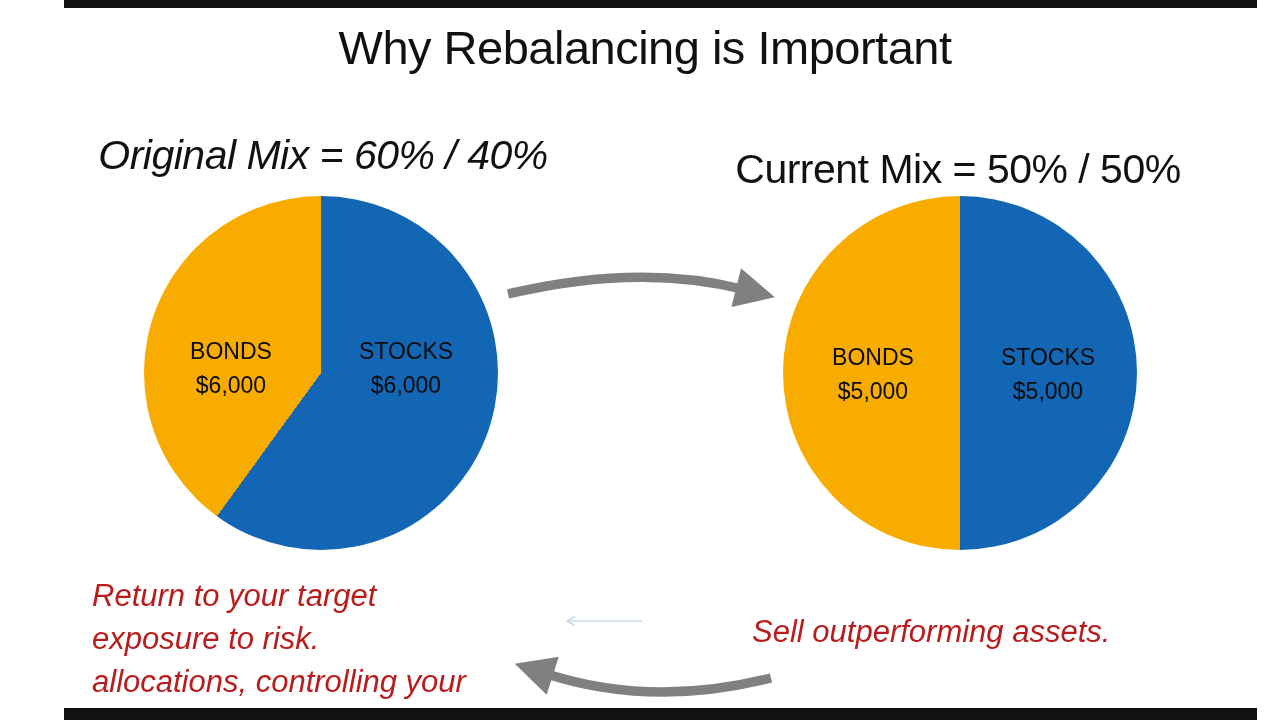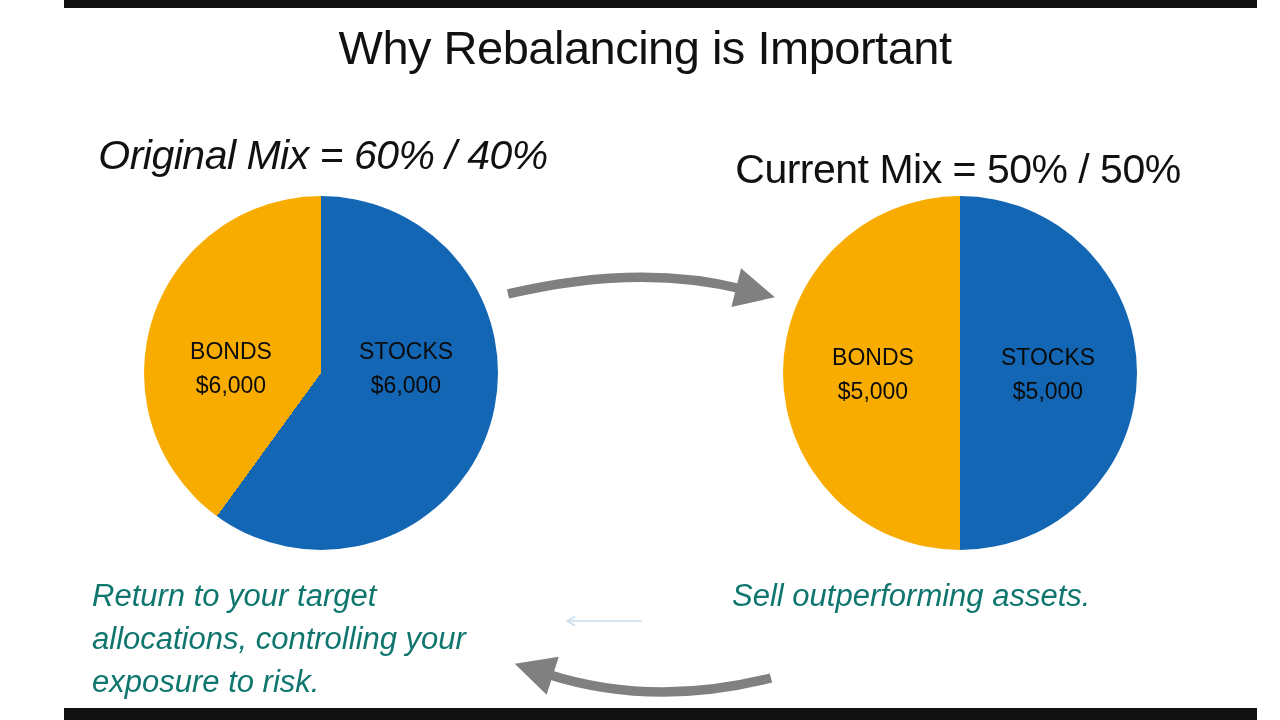--- a/index.html
+++ b/index.html
@@ -43,24 +43,24 @@
   svg.arrow { position:absolute; overflow:visible; }
   #arrow-top    { left:498px; top:256px; }
   #arrow-bottom { left:505px; top:644px; }
   #arrow-faint  { left:560px; top:612px; }
   .arrow-path { stroke:var(--arrow,#808080); stroke-width:9.5; fill:none; stroke-linecap:butt; }
   .arrow-head { fill:var(--arrow,#808080); stroke:none; }
   .faint-path { stroke:var(--faint,#C9DCEC); stroke-width:1.5; fill:none; }
 
   .note {
     position:absolute; top:574px;
-    font-style:italic; font-size:31px; line-height:43px; color:#0f766e;
+    font-style:italic; font-size:31px; line-height:43px; color:#b91c1c;
   }
   #note-left  { left:92px; }
-  #note-right { left:732px; }
+  #note-right { left:752px;margin-top:36px; }
 </style>
 </head>
 <body>
 
 <div class="bar" id="top-bar"></div>
 <div class="bar" id="bottom-bar"></div>
 
 <div class="title">Why Rebalancing is Important</div>
 
 <div class="heading" id="heading-left">Original Mix = 60% / 40%</div>
@@ -105,19 +105,19 @@
   </defs>
   <path class="arrow-path" d="M 266 34 Q 148 64 42 30" marker-end="url(#ah-l)"></path>
 </svg>
 
 <svg class="arrow" id="arrow-faint" width="84" height="18" viewBox="0 0 84 18">
   <path class="faint-path" d="M 82 9 L 8 9 M 15 4.5 L 7 9 L 15 13.5"></path>
 </svg>
 
 <div class="note" id="note-left">
   <div>Return to your target</div>
+  <div>exposure to risk.</div>
   <div>allocations, controlling your</div>
-  <div>exposure to risk.</div>
 </div>
 
 <div class="note" id="note-right">
   <div>Sell outperforming assets.</div>
 </div>
 
 </body></html>

